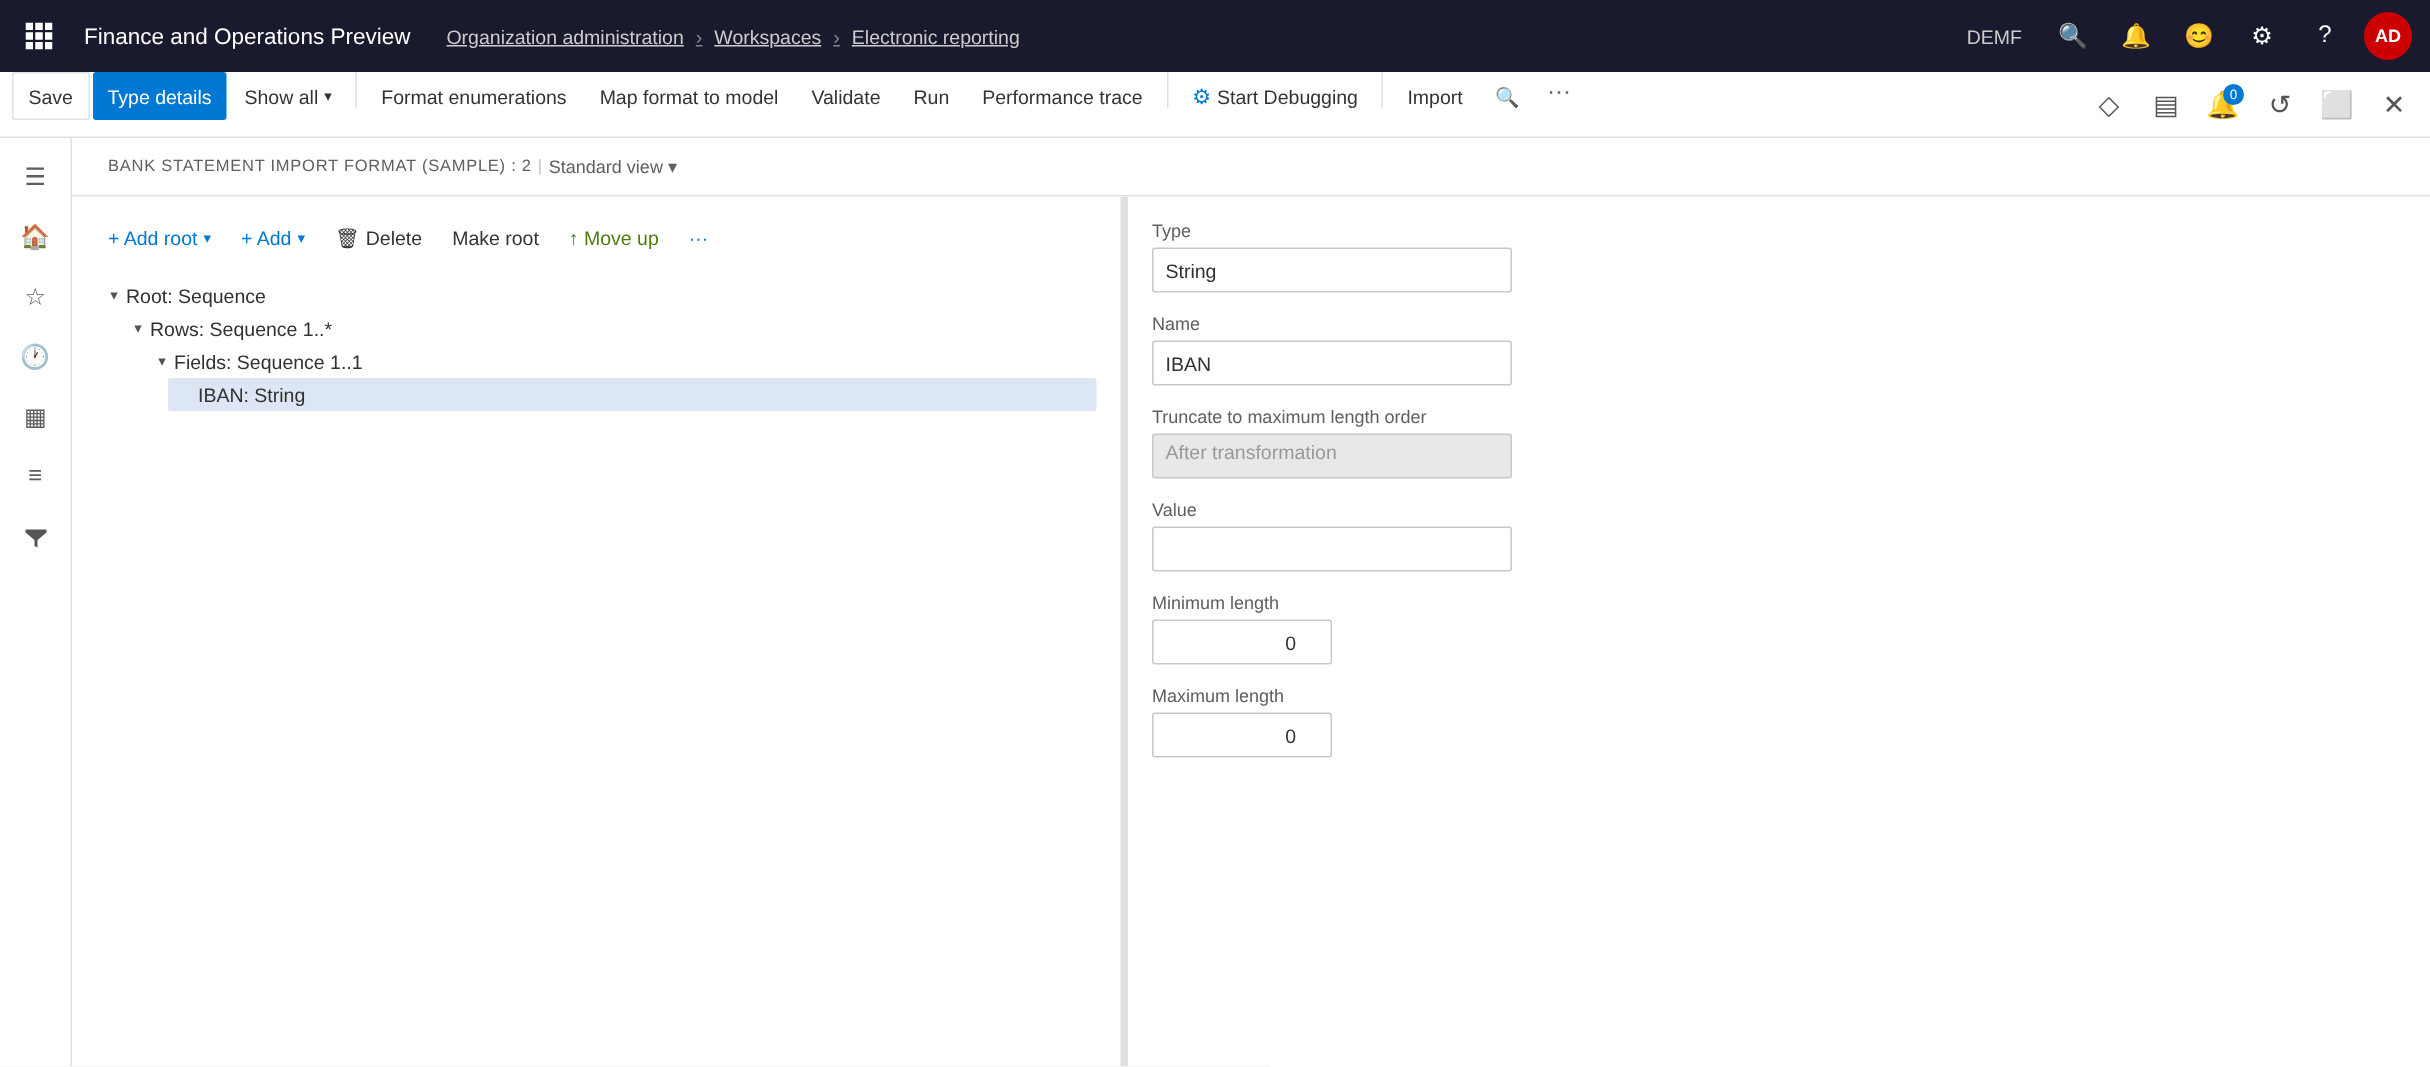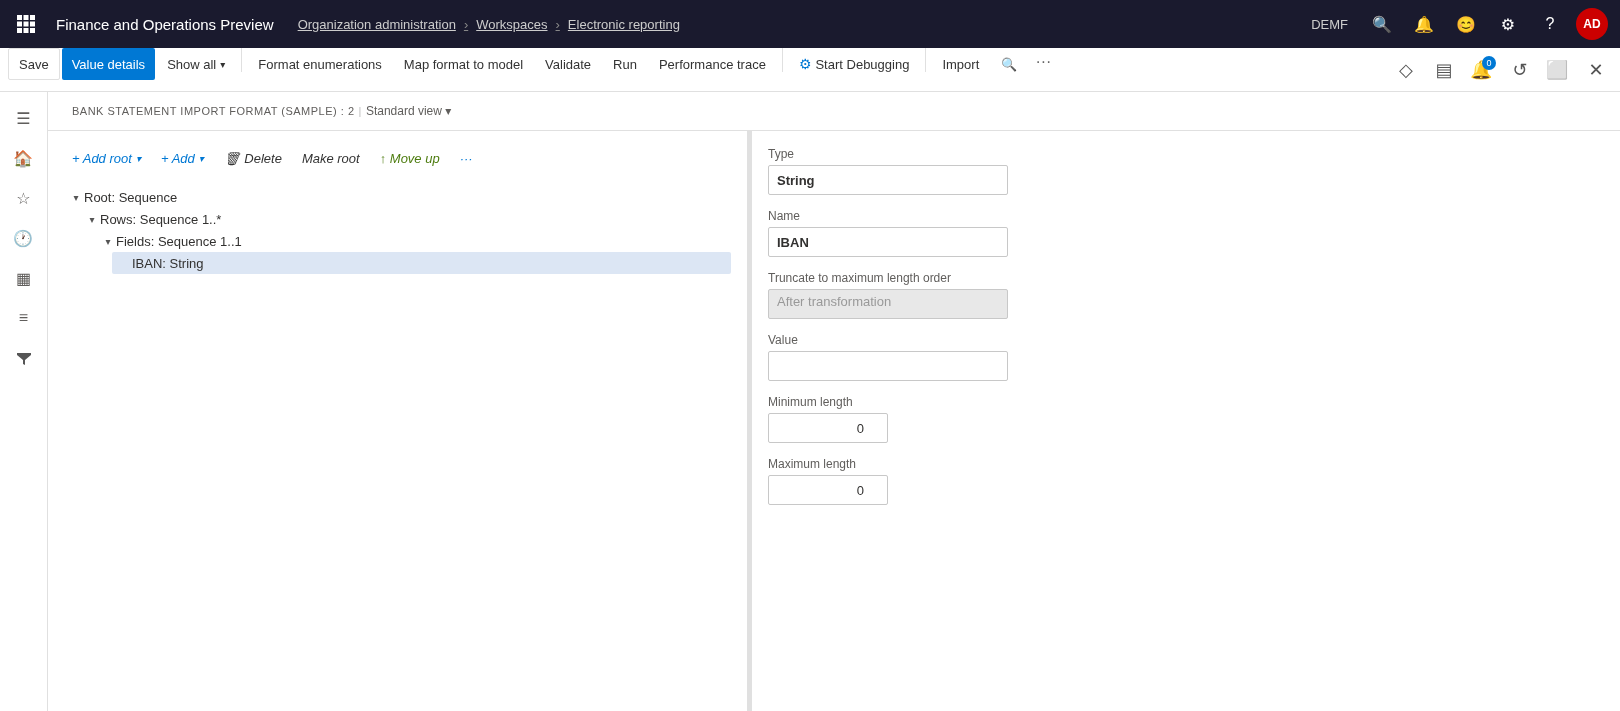--- a/index.html
+++ b/index.html
@@ -54,21 +54,21 @@
     .breadcrumb { display: flex; align-items: center; gap: 4px; font-size: 11px; color: #605e5c; text-transform: uppercase; letter-spacing: 0.5px; margin-bottom: 4px; }
     .breadcrumb .sep { color: #c0c0c0; }
     .page-title { font-size: 20px; font-weight: 600; color: #323130; }
 
     
     .split-area { display: flex; flex: 1; overflow: hidden; }
 
     
     .tree-pane { width: 700px; padding: 16px; overflow-y: auto; border-right: 1px solid #e0e0e0; background: white; }
     .tree-toolbar { display: flex; align-items: center; gap: 4px; margin-bottom: 16px; }
-    .tree-action-btn { display: flex; align-items: center; gap: 4px; padding: 4px 8px; border: none; background: transparent; cursor: pointer; color: #0078d4; font-size: 13px; border-radius: 2px; font-style: italic; }
+    .tree-action-btn { display: flex; align-items: center; gap: 4px; padding: 4px 8px; border: none; background: transparent; cursor: pointer; color: #0078d4; font-size: 13px; border-radius: 2px; }
     .tree-action-btn .chevron { font-size: 10px; }
     .tree-action-btn.delete { color: #333; }
     .tree-action-btn.make-root { color: #333; }
     .tree-action-btn.move-up { color: #4d7c0f; }
     .tree-node { display: flex; align-items: center; padding: 3px 4px; cursor: pointer; border-radius: 2px; user-select: none; }
     .tree-node.selected { background: #dce6f4; }
     .tree-node .expand-icon { width: 16px; height: 16px; display: flex; align-items: center; justify-content: center; font-size: 10px; color: #555; }
     .tree-node-label { font-size: 13px; color: #323130; }
     .tree-node-indent1 { margin-left: 16px; }
     .tree-node-indent2 { margin-left: 32px; }
@@ -79,21 +79,21 @@
     .props-tabs { display: flex; gap: 0; border-bottom: 2px solid #e0e0e0; margin-bottom: 16px; }
     .props-tab { padding: 6px 16px; cursor: pointer; font-size: 13px; color: #605e5c; border-bottom: 2px solid transparent; margin-bottom: -2px; }
     .props-tab.active { color: #0078d4; border-bottom-color: #0078d4; font-weight: 500; }
     .field-group { margin-bottom: 14px; }
     .field-label { font-size: 12px; color: #605e5c; margin-bottom: 4px; }
     .field-input {
       width: 240px; height: 30px; border: 1px solid #c8c8c8;
       padding: 4px 8px; font-size: 13px; color: #323130;
       background: white; border-radius: 2px; outline: none;
     }
-    .field-input.wide { width: 240px; font-weight: bold; }
+    .field-input.wide { width: 240px; }
     .field-input.number { width: 120px; text-align: right; }
     .toggle-row { display: flex; align-items: center; gap: 8px; }
     .toggle {
       width: 36px; height: 20px; background: #555; border-radius: 10px;
       position: relative; cursor: pointer;
     }
     .toggle::after {
       content: ''; position: absolute; top: 2px; left: 2px;
       width: 16px; height: 16px; background: white; border-radius: 50%;
       transition: left 0.2s;
@@ -136,21 +136,21 @@
     <div class="title-bar-icon-btn">🔔</div>
     <div class="title-bar-icon-btn">😊</div>
     <div class="title-bar-icon-btn">⚙</div>
     <div class="title-bar-icon-btn">?</div>
     <div class="avatar">AD</div>
   </div>
 </div>
 
 <div class="toolbar">
   <button class="toolbar-btn save">Save</button>
-  <button class="toolbar-btn primary">Value details</button>
+  <button class="toolbar-btn primary">Type details</button>
   <button class="toolbar-btn">
     <span>Show all</span>
     <span class="chevron">▾</span>
   </button>
   <div class="toolbar-separator"></div>
   <button class="toolbar-btn">Format enumerations</button>
   <button class="toolbar-btn">Map format to model</button>
   <button class="toolbar-btn">Validate</button>
   <button class="toolbar-btn">Run</button>
   <button class="toolbar-btn">Performance trace</button>

